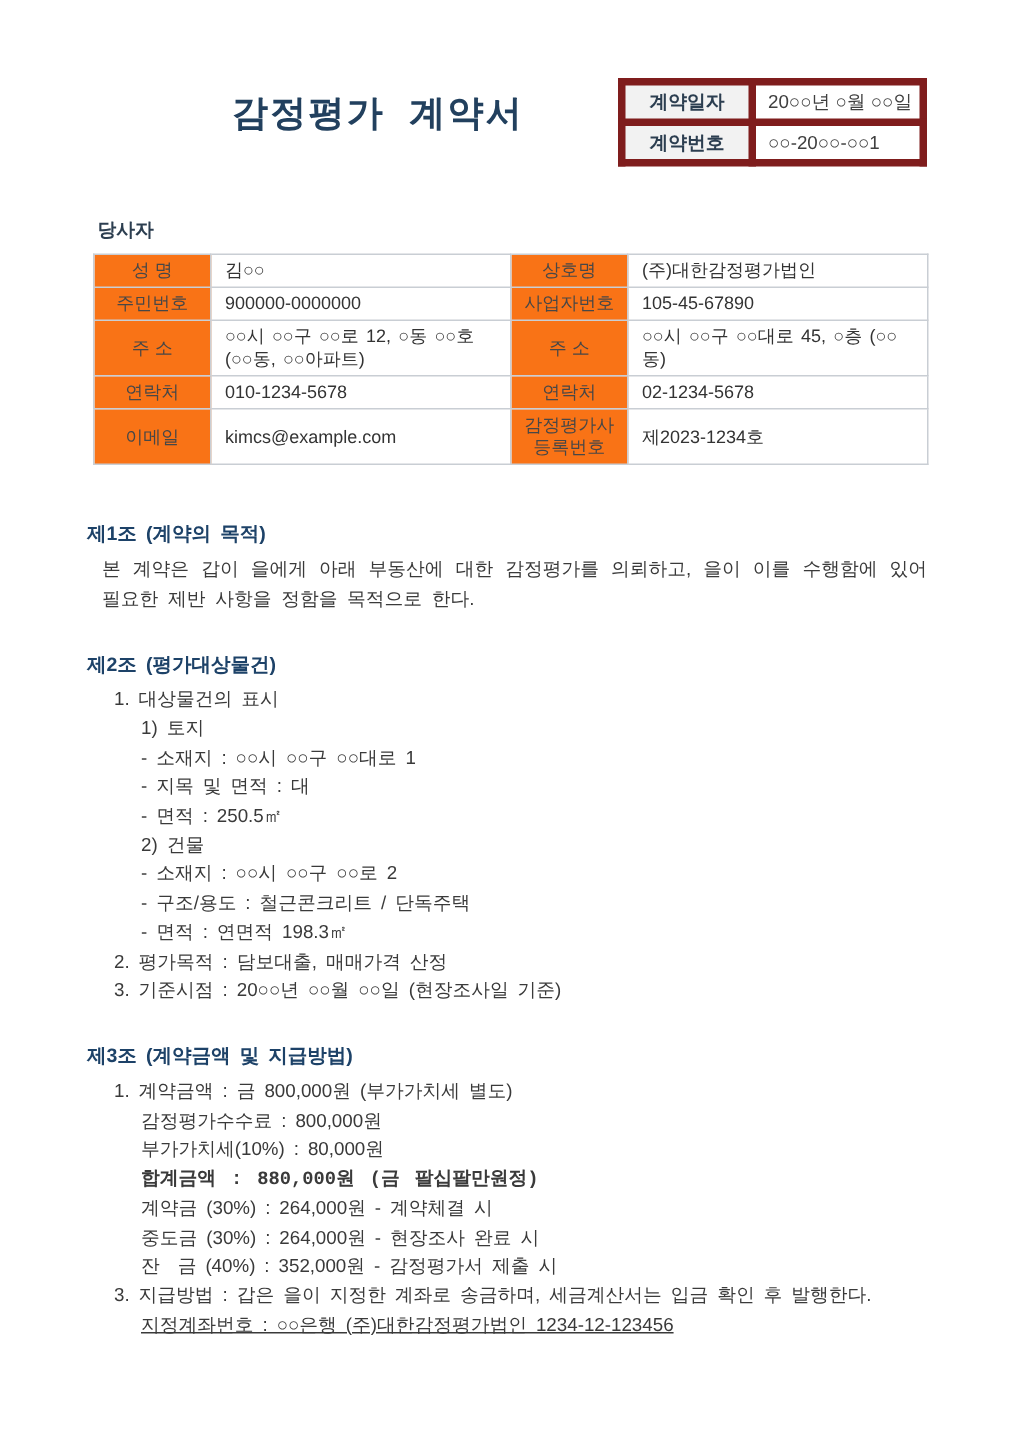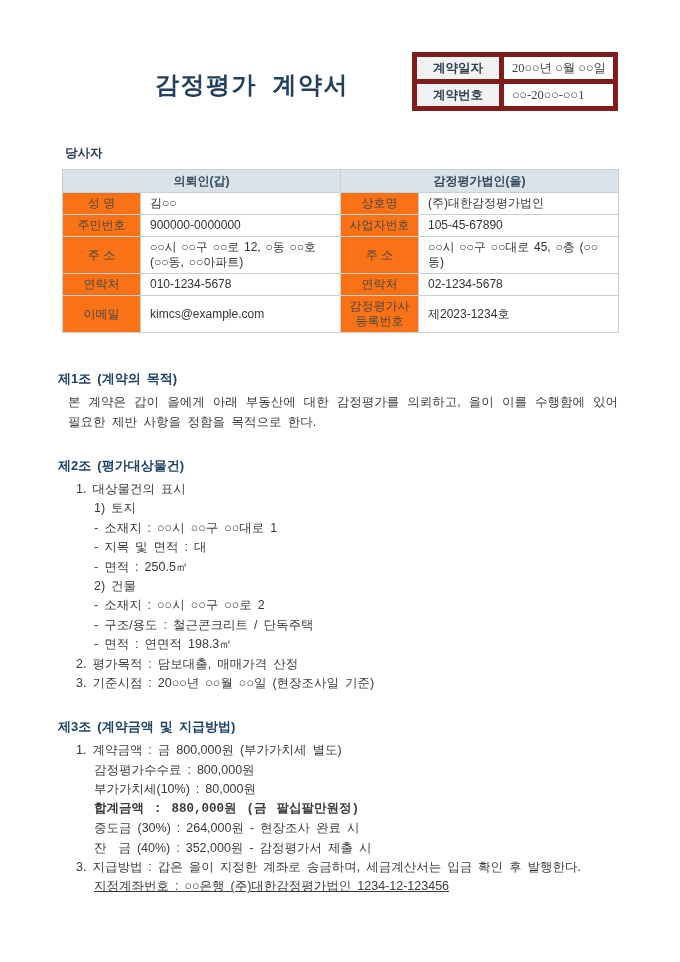--- a/index.html
+++ b/index.html
@@ -3,21 +3,21 @@
 <meta charset="utf-8">
 <style>
   html,body { margin:0; padding:0; background:#ffffff; }
   .page {
     position:relative; width:680px; height:962px; box-sizing:border-box;
     padding:52px 62px 0 62px; background:#ffffff;
     font-family:"Liberation Sans","DejaVu Sans",sans-serif; color:#3a3a3a;
     overflow:hidden;
   }
   
-  .header-row { display:flex; align-items:center;font-family:Liberation Serif, serif; }
+  .header-row { display:flex; align-items:flex-start; }
   .doc-title {
     flex:1; text-align:center; padding:7px 0 0 30px;
     font-size:24px; font-weight:bold; color:#22405e;
     letter-spacing:1.5px; word-spacing:8px; white-space:nowrap;
   }
   table.meta { border-collapse:collapse; width:206px; font-size:12.5px; table-layout:fixed; }
   table.meta th, table.meta td { border:5px solid #7f1d1d; height:22px; padding:0; }
   table.meta th { background:#f2f2f2; color:#2c3e50; font-weight:bold; width:82px; text-align:center; }
   table.meta td { padding-left:8px; color:#404040; white-space:nowrap; }
   
@@ -66,24 +66,20 @@
   <div class="section-label">당사자</div>
 
   <table class="parties">
     <colgroup>
       <col style="width:78px">
         <col style="width:200px">
         <col style="width:78px">
         <col style="width:200px">
     </colgroup>
     <tbody>
-        <tr>
-      <th class="ph" colspan="2">의뢰인(갑)</th>
-      <th class="ph" colspan="2">감정평가법인(을)</th>
-    </tr>
     <tr>
       <td class="lbl">성 명</td>
       <td class="val">김○○</td>
       <td class="lbl">상호명</td>
       <td class="val">(주)대한감정평가법인</td>
     </tr>
     <tr>
       <td class="lbl">주민번호</td>
       <td class="val">900000-0000000</td>
       <td class="lbl">사업자번호</td>
@@ -129,19 +125,20 @@
     <div class="line i1">2. 평가목적 : 담보대출, 매매가격 산정</div>
     <div class="line i1">3. 기준시점 : 20○○년 ○○월 ○○일 (현장조사일 기준)</div>
   </section>
 
   <section class="article">
     <h3 class="art-heading">제3조 (계약금액 및 지급방법)</h3>
     <div class="line i1">1. 계약금액 : 금 800,000원 (부가가치세 별도)</div>
     <div class="line i2">감정평가수수료 : 800,000원</div>
     <div class="line i2">부가가치세(10%) : 80,000원</div>
     <div class="line i2 bold">합계금액 : 880,000원 (금 팔십팔만원정)</div>
+    <div class="line i2">계약금 (30%) : 264,000원 - 계약체결 시</div>
     <div class="line i2">중도금 (30%) : 264,000원 - 현장조사 완료 시</div>
     <div class="line i2">잔  금 (40%) : 352,000원 - 감정평가서 제출 시</div>
     <div class="line i1">3. 지급방법 : 갑은 을이 지정한 계좌로 송금하며, 세금계산서는 입금 확인 후 발행한다.</div>
     <div class="line i2 underline">지정계좌번호 : ○○은행 (주)대한감정평가법인 1234-12-123456</div>
   </section>
 
 </div>
 
 </body></html>

